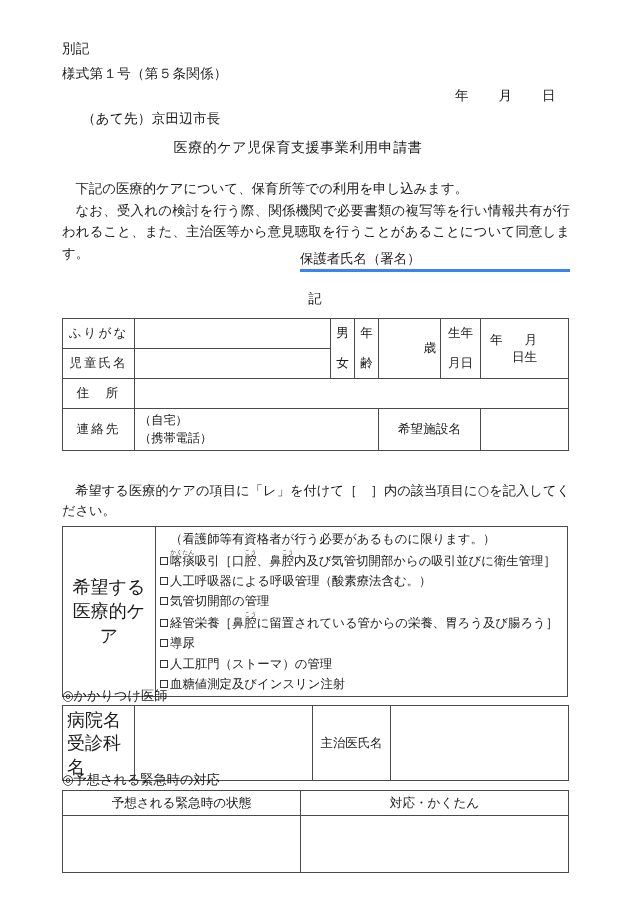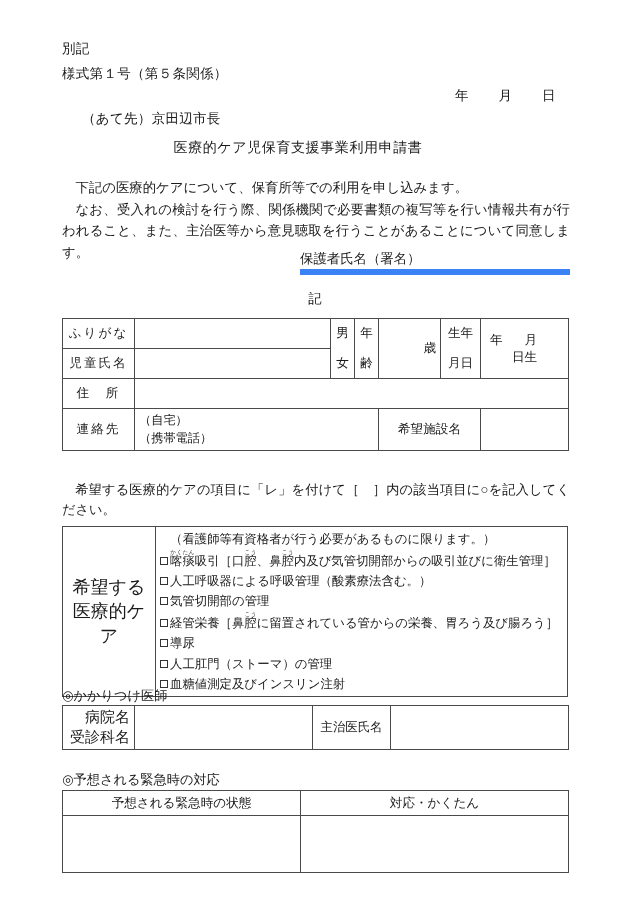--- a/index.html
+++ b/index.html
@@ -60,29 +60,29 @@
   .body-txt {
     position: absolute;
     left: 62px;
     top: 178px;
     width: 508px;
     font-size: 13.4px;
     line-height: 1.62;
     text-align: justify;
   }
   .body-txt p { margin: 0; }
-  .indent { text-indent: 1em; font-family: Liberation Mono, monospace; }
+  .indent { text-indent: 1em; }
 
   .sign-wrap {
     position: absolute;
     top: 250px;
     left: 300px;
     width: 270px;
     font-size: 13.4px;
-    border-bottom: 6px solid #3b82f6;
+    border-bottom: 3px solid #3b82f6;
     padding-bottom: 1px;
     text-align: left;
   }
 
   .ki {
     position: absolute;
     top: 290px;
     left: 0;
     width: 630px;
     text-align: center;
@@ -163,21 +163,21 @@
     width: 8px; height: 8px;
     border: 1px solid #333;
     margin-right: 2px;
     vertical-align: 0px;
     box-sizing: border-box;
   }
 
   
   #tbl-doctor { left: 62px; top: 705px; width: 506px; }
   #tbl-doctor td { height: 22px; }
-  .doc-label { width: 62px; text-align: right; line-height: 1.3; font-size: 15px; }
+  .doc-label { width: 62px; text-align: left; line-height: 1.3; font-size: 18px; }
   .doc-label2 { width: 84px; text-align: center; font-size: 12.4px; }
 
   
   #tbl-emerg { left: 62px; top: 790px; width: 506px; }
   #tbl-emerg th { height: 20px; font-size: 12.6px; }
   #tbl-emerg td.blank { height: 52px; }
 </style>
 </head>
 <body>
 

